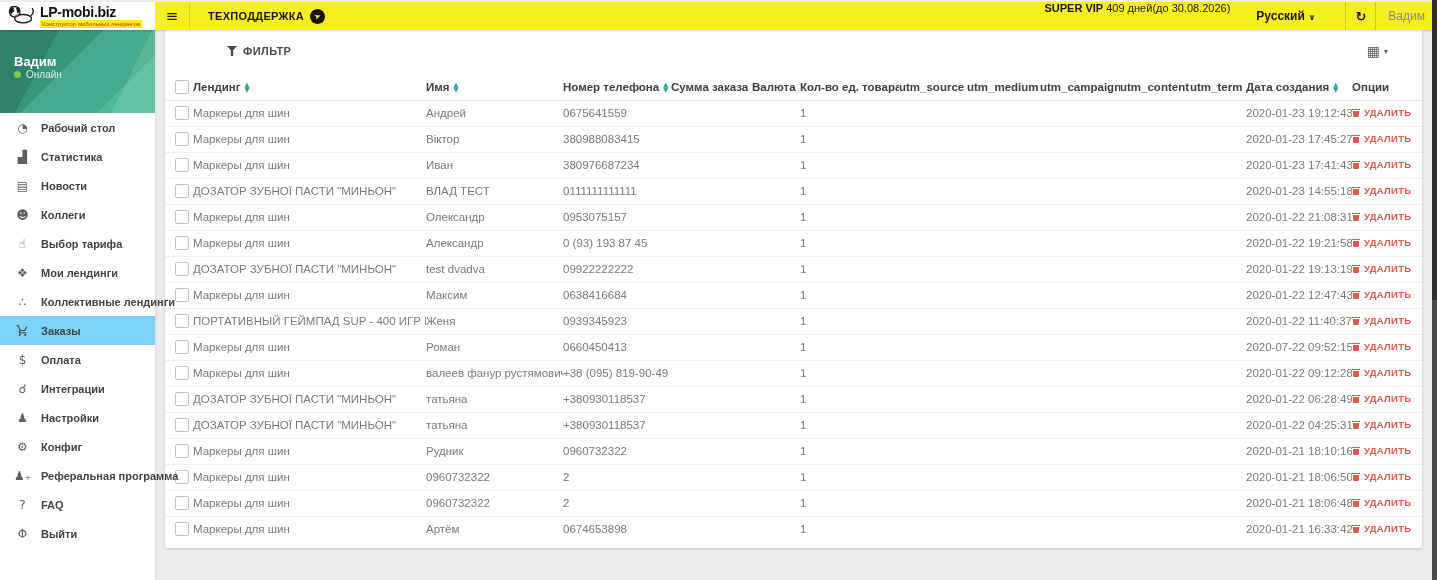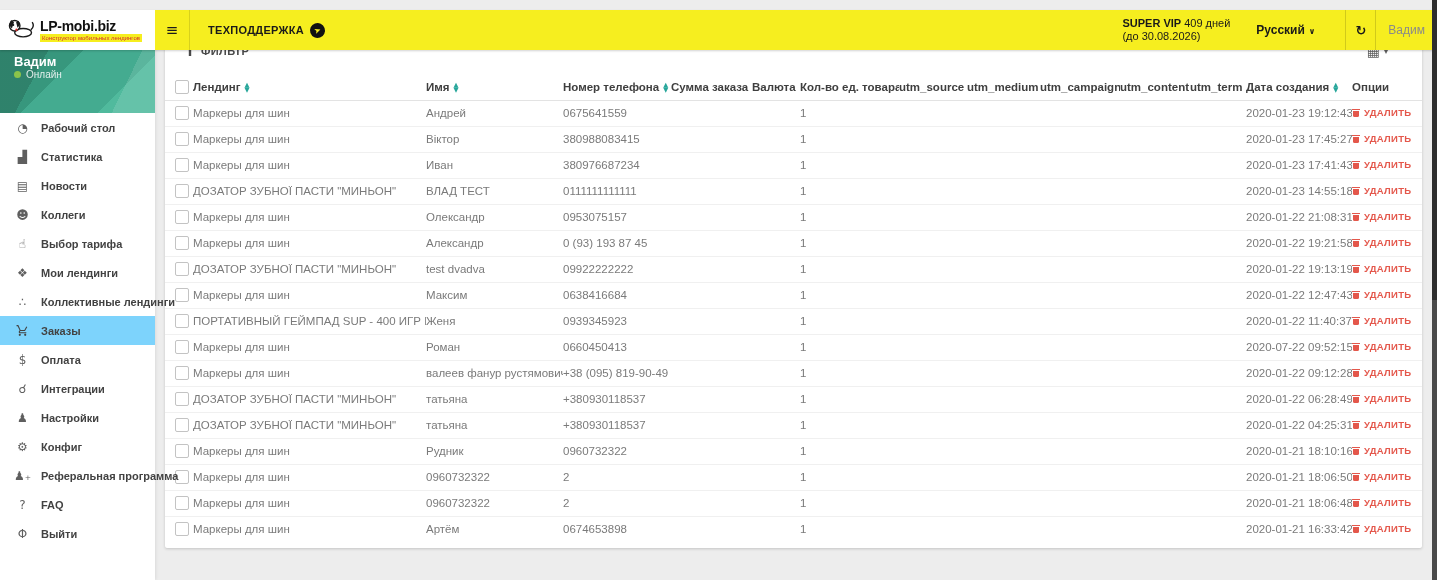--- a/index.html
+++ b/index.html
@@ -1,35 +1,35 @@
 <!DOCTYPE html>
 <html><head>
 <meta charset="utf-8">
 <style>
   * { margin:0; padding:0; box-sizing:border-box; }
   html,body { width:1437px; height:580px; overflow:hidden;
     font-family:"Liberation Sans","DejaVu Sans",sans-serif; background:#ededed; }
 
   
-  .topbar { position:fixed; top:10px; left:0; width:1437px; height:40px; background:#f6ee1f;
+  .topbar { position:fixed; top:2px; left:0; width:1437px; height:28px; background:#f6ee1f;
     display:flex; align-items:stretch; z-index:30; box-shadow:0 1px 2px rgba(0,0,0,.18); }
   .logo-box { width:155px; background:#fff; display:flex; align-items:center; padding:1px 4px 1px 6px; gap:4px; flex:none; }
   .logo-txt { display:flex; flex-direction:column; line-height:1; }
   .logo-title { font-size:14px; font-weight:bold; color:#111; letter-spacing:-.3px; }
   .logo-sub { font-size:6px; color:#d32f2f; background:#f6ee1f; padding:1px 2px; margin-top:1px; white-space:nowrap; }
   .burger-sec { width:35px; display:flex; align-items:center; justify-content:center;
     border-right:1px solid rgba(0,0,0,.12); cursor:pointer; }
   .burger { font-size:15px; color:#1a1a1a; font-family:"DejaVu Sans",sans-serif; }
   .support { display:flex; align-items:center; gap:6px; padding:0 18px; cursor:pointer; }
   .support-label { font-size:11px; font-weight:bold; color:#1a1a1a; letter-spacing:.3px; }
   .tg-circle { width:15px; height:15px; border-radius:50%; background:#111; color:#f6ee1f;
     display:flex; align-items:center; justify-content:center; font-size:8px;
     font-family:"DejaVu Sans",sans-serif; transform:rotate(-20deg); }
   .topbar-spacer { flex:1; }
-  .plan { display:flex; flex-direction:column; justify-content:center; line-height:13px; margin-right:26px; }
+  .plan { display:flex; justify-content:center; line-height:13px; margin-right:26px; }
   .plan-l1 { font-size:11px; color:#1a1a1a; white-space:nowrap; }
   .plan-l1 b { font-weight:bold; }
   .plan-l2 { font-size:11px; color:#1a1a1a; }
   .lang { display:flex; align-items:center; gap:4px; font-size:12px; font-weight:bold; color:#1a1a1a;
     margin-right:30px; cursor:pointer; }
   .lang-caret { font-size:8px; font-family:"DejaVu Sans",sans-serif; position:relative; top:1px; }
   .hdr-sec { display:flex; align-items:center; justify-content:center; border-left:1px solid rgba(0,0,0,.15); }
   .refresh-sec { width:30px; cursor:pointer; }
   .refresh-ic { font-size:13px; color:#1a1a1a; font-family:"DejaVu Sans",sans-serif; font-weight:bold; }
   .user-sec { padding:0 12px 0 12px; min-width:48px; cursor:pointer; }
@@ -55,21 +55,21 @@
   .mi-icon svg { vertical-align:middle; }
   .mi-label { font-size:11px; font-weight:bold; color:#424242; white-space:nowrap; }
 
   
   .main { position:fixed; top:28px; left:155px; width:1277px; height:552px; background:#ededed; }
   .page-head { padding:14px 20px 10px 12px; display:flex; align-items:baseline; gap:10px; }
   .page-title { font-size:21px; color:#5a5a5a; font-weight:400; }
   .page-sub { font-size:13px; color:#a8a8a8; }
   .card { margin:0 10px; background:#fff; border-radius:2px; box-shadow:0 1px 3px rgba(0,0,0,.18);
     min-height:520px; }
-  .card-toolbar { height:46px; display:flex; align-items:center; justify-content:space-between; padding:0 34px 0 20px; }
+  .card-toolbar { height:46px; display:flex; align-items:center; justify-content:space-between; padding:0 34px 0 20px;margin-left:42px; }
   .filter-btn { display:flex; align-items:center; gap:6px; cursor:pointer; }
   .funnel { width:10px; height:10px; background:#4a4a4a;
     clip-path:polygon(0 0,100% 0,62% 42%,62% 100%,38% 100%,38% 42%); }
   .filter-label { font-size:11px; font-weight:bold; color:#4a4a4a; letter-spacing:.4px; }
   .grid-btn { display:flex; align-items:center; gap:4px; cursor:pointer; color:#616161; }
   .grid-ic { font-size:14px; font-family:"DejaVu Sans",sans-serif; }
   .grid-caret { font-size:8px; font-family:"DejaVu Sans",sans-serif; }
 
   table { border-collapse:collapse; table-layout:fixed; width:1257px; }
   th { font-size:11.5px; font-weight:bold; color:#3f3f3f; text-align:left; height:26px;

